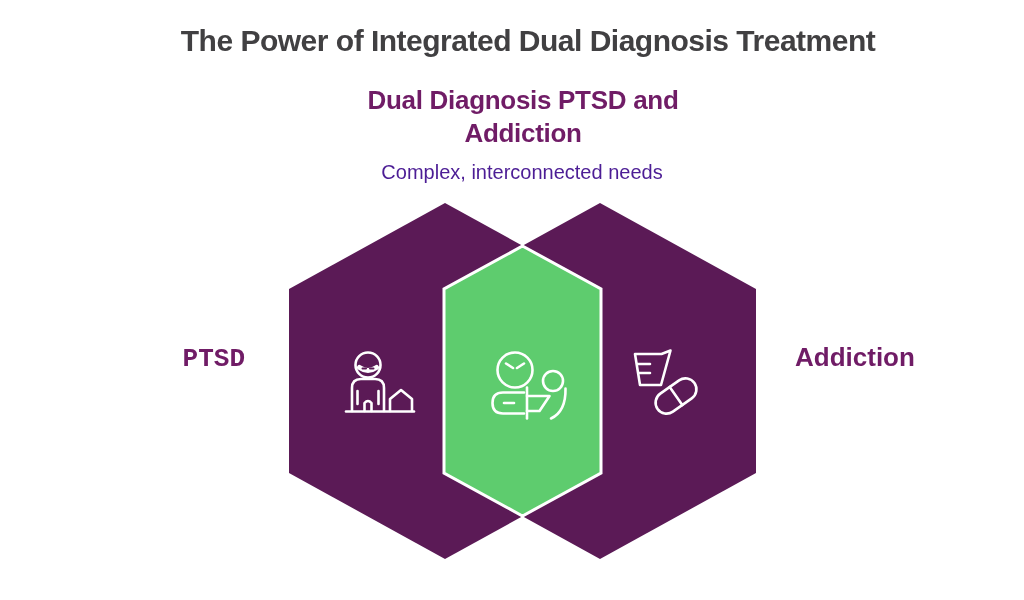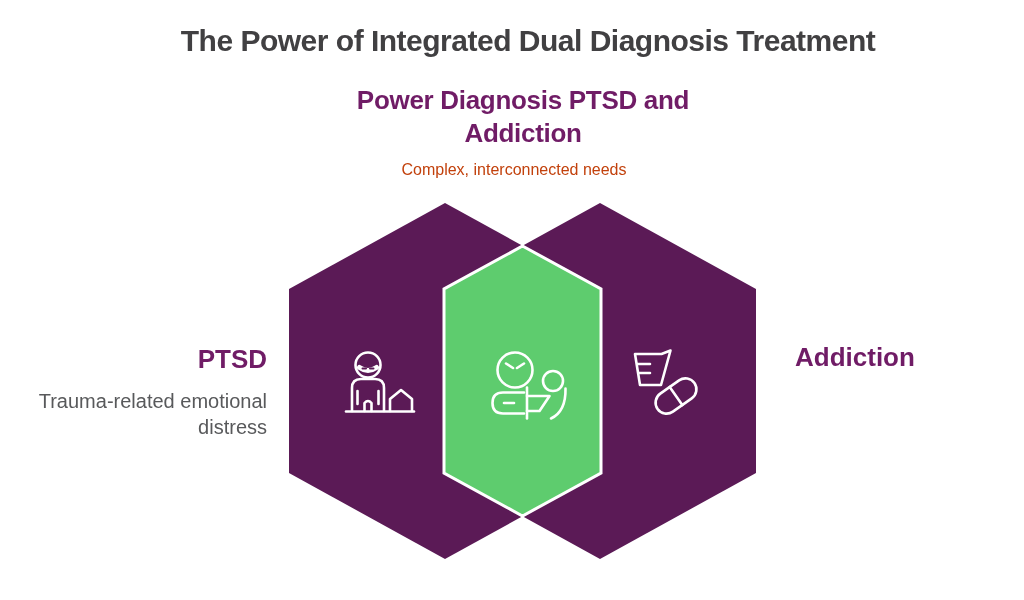--- a/index.html
+++ b/index.html
@@ -28,60 +28,60 @@
     width: 340px;
     text-align: center;
     font-size: 26px;
     font-weight: 700;
     letter-spacing: -0.3px;
     line-height: 1.25;
     color: #701C66;
   }
   .center-subheading {
     position: absolute;
-    top: 161px; left: 304px;
+    top: 161px; left: 312px;
     width: 420px;
     text-align: center;
-    font-size: 16px;
-    color: #c2410c;
+    font-size: 20px;
+    color: #4c1d95;
   }
   .diagram-svg { position: absolute; top: 0; left: 0; }
   .side-block { position: absolute; }
   .side-block h2 {
     margin: 0 0 13px 0;
     font-size: 26px;
     font-weight: 700;
     color: #701C66;
   }
   .side-block p {
     margin: 0;
     font-size: 20px;
     line-height: 1.3;
     color: #58595B;
   }
-  .side-left { top: 344px; left: 32px; width: 235px; text-align: right; }
+  .side-left { top: 344px; left: 10px; width: 235px; text-align: right; font-family: Liberation Mono, monospace; }
   .side-right { top: 342px; left: 795px; width: 230px; text-align: left; }
   .icon {
     fill: none;
     stroke: #FFFFFF;
     stroke-width: 2.6;
     stroke-linecap: round;
     stroke-linejoin: round;
   }
   .overlap-hex { stroke: #FFFFFF; stroke-width: 3; }
   .hex { stroke: none; }
 </style>
 </head>
 <body>
 
 <div class="canvas">
 
   <h1 class="page-title">The Power of Integrated Dual Diagnosis Treatment</h1>
 
-  <div class="center-heading">Power Diagnosis PTSD and Addiction</div>
+  <div class="center-heading">Dual Diagnosis PTSD and Addiction</div>
   <div class="center-subheading">Complex, interconnected needs</div>
 
   <svg class="diagram-svg" width="1024" height="600" viewBox="0 0 1024 600">
 
     <polygon class="hex" points="445,203 601,289 601,473 445,559 289,473 289,289" fill="#5B1A56"></polygon>
 
     <polygon class="hex" points="600,203 756,289 756,473 600,559 444,473 444,289" fill="#5B1A56"></polygon>
 
     <polygon class="overlap-hex" points="522.5,246 601,289 601,473 522.5,516 444,473 444,289" fill="#5ECC6E"></polygon>
 
@@ -112,20 +112,19 @@
       <path d="M637.5,364 h12.5 M639,373 h11"></path>
       <g transform="translate(676,396) rotate(-35)">
         <rect x="-22.5" y="-11" width="45" height="22" rx="11" fill="#5B1A56"></rect>
         <path d="M0,-11 V11"></path>
       </g>
     </g>
   </svg>
 
   <div class="side-block side-left">
     <h2>PTSD</h2>
-    <p>Trauma-related emotional distress</p>
   </div>
 
   <div class="side-block side-right">
     <h2>Addiction</h2>
   </div>
 
 </div>
 
 </body></html>

